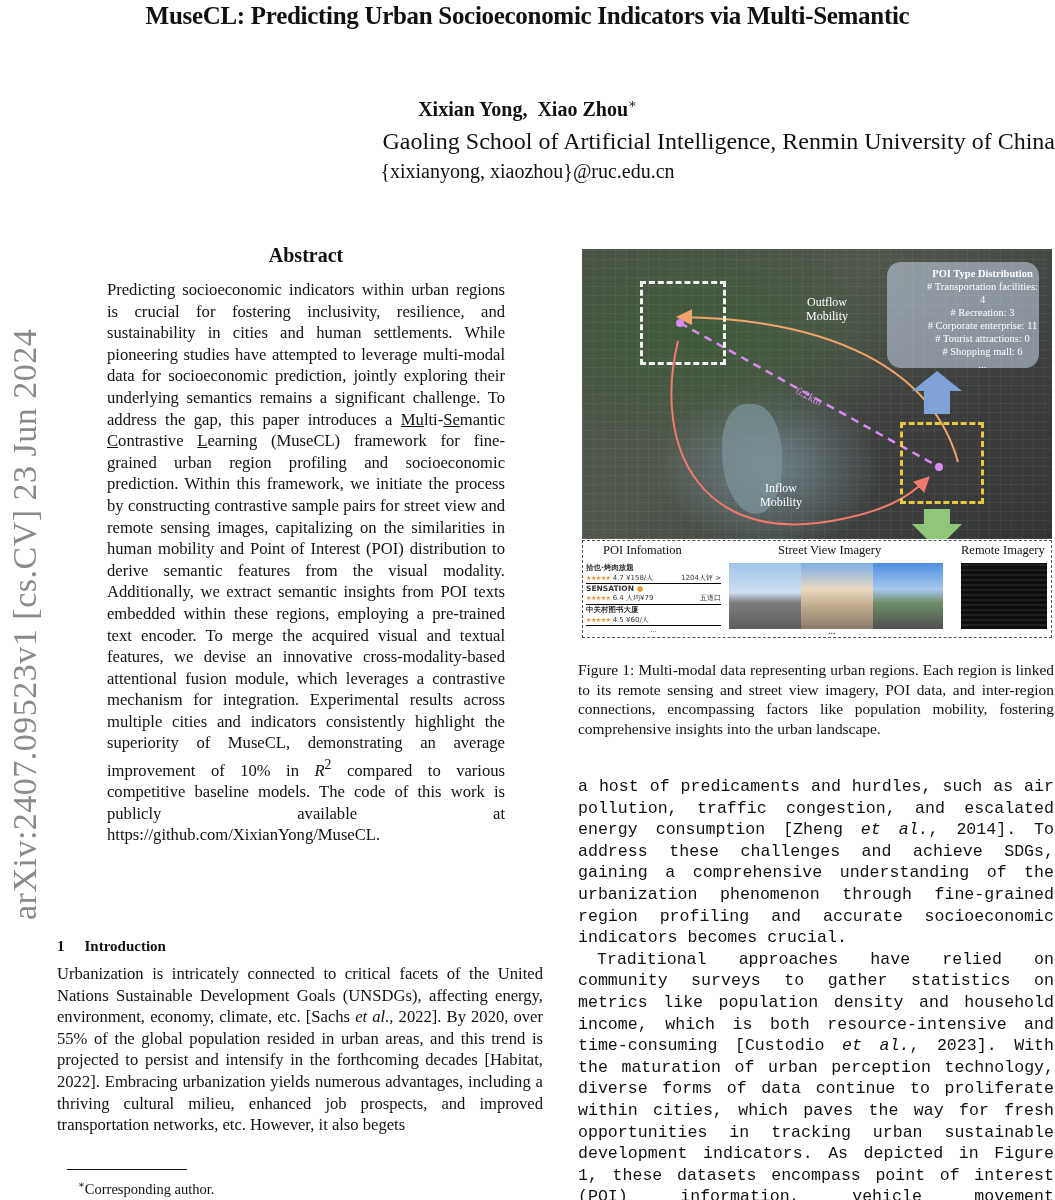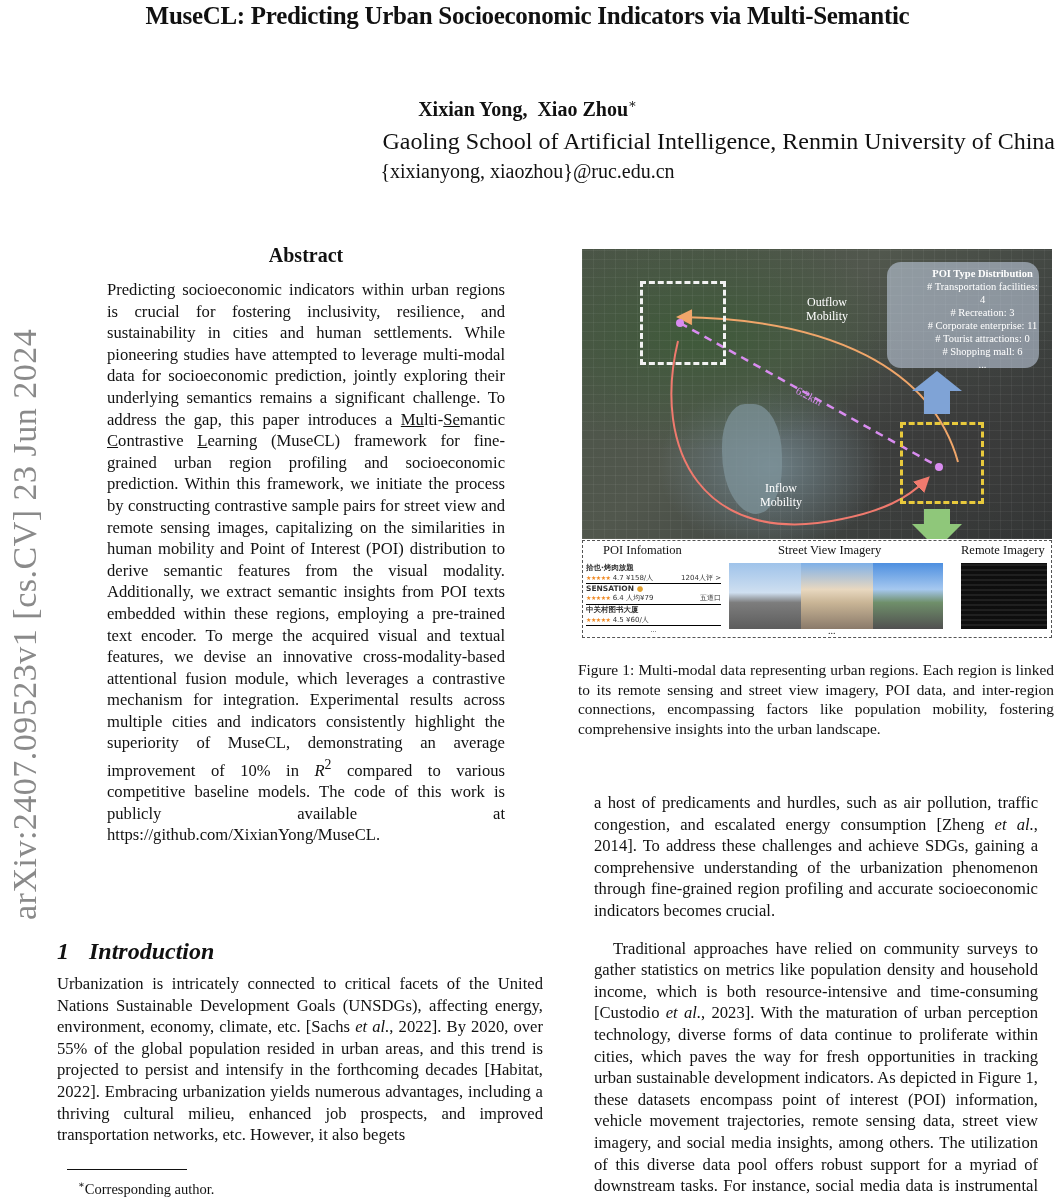--- a/index.html
+++ b/index.html
@@ -13,21 +13,21 @@
   .authors sup { font-weight:normal; font-size:13px; }
   .affil { position:absolute; top:128px; left:0; width:1055px; text-align:right; font-size:24px; }
   .email { position:absolute; top:160px; left:0; width:1055px; text-align:center; font-size:20px; }
   .arxiv { position:absolute; left:6px; top:920px; transform-origin:0 0; transform:rotate(-90deg);
            font-size:34px; color:#8a8a8a; white-space:nowrap; letter-spacing:0.5px; width:700px; }
   .col-left { position:absolute; left:107px; top:244px; width:398px; }
   .abstract-h { text-align:center; font-weight:bold; font-size:20px; margin-bottom:12px; }
   .justify { text-align:justify; font-size:16.6px; line-height:21.6px; }
   .justify u { text-decoration:underline; }
   .intro { position:absolute; left:57px; top:938px; width:486px; }
-  .intro h2 { margin:0 0 8px 0; font-size:24px; font-weight:bold;font-style:italic; }
+  .intro h2 { margin:0 0 8px 0; font-size:15px; font-weight:bold; }
   .intro h2 span.num { margin-right:20px; }
   .footrule { position:absolute; left:67px; top:1169px; width:120px; border-top:1px solid #111; }
   .footnote { position:absolute; left:78px; top:1179px; font-size:14.5px; }
   .footnote sup { font-size:10px; }
   .figure { position:absolute; left:582px; top:249px; width:470px; height:390px; }
   .map { position:absolute; left:0; top:0; width:470px; height:290px; overflow:hidden;
          background: radial-gradient(ellipse at 25% 30%, #3f5a3a 0%, transparent 40%),
                      radial-gradient(ellipse at 40% 75%, #6d7f86 0%, transparent 28%),
                      radial-gradient(ellipse at 80% 70%, #3a3a3a 0%, transparent 45%),
                      linear-gradient(135deg, #4b5447 0%, #51574d 40%, #3f4340 70%, #2f3232 100%); }
@@ -47,21 +47,21 @@
   .poi-panel { position:absolute; left:3px; top:22px; width:135px; height:70px; font-family:"DejaVu Sans", sans-serif; font-size:7px; color:#333; }
   .poi-item { height:20px; border-bottom:1px solid #000000; }
   .poi-name { font-weight:bold; font-size:7.5px; }
   .stars { color:#f08a24; font-size:6px; letter-spacing:-0.5px; }
   .sv { position:absolute; top:22px; height:66px; }
   .remote { position:absolute; left:378px; top:22px; width:86px; height:66px;
       background: repeating-linear-gradient(0deg, #333 0 3px, #777 3px 5px), #444;
       background-blend-mode:multiply; }
   .caption { position:absolute; left:578px; top:660px; width:476px; font-size:15.4px; line-height:19.5px; text-align:justify; }
   .right-text { position:absolute; left:578px; top:776px; width:476px; }
-  .right-text p { margin:16px; }
+  .right-text p { margin:0;font-family:Liberation Mono, monospace; }
   .indent { text-indent:19px; }
   i { font-style:italic; }
 </style>
 </head>
 <body>
 
 <div class="title">
   <div>MuseCL: Predicting Urban Socioeconomic Indicators via Multi-Semantic</div>
 </div>
 

